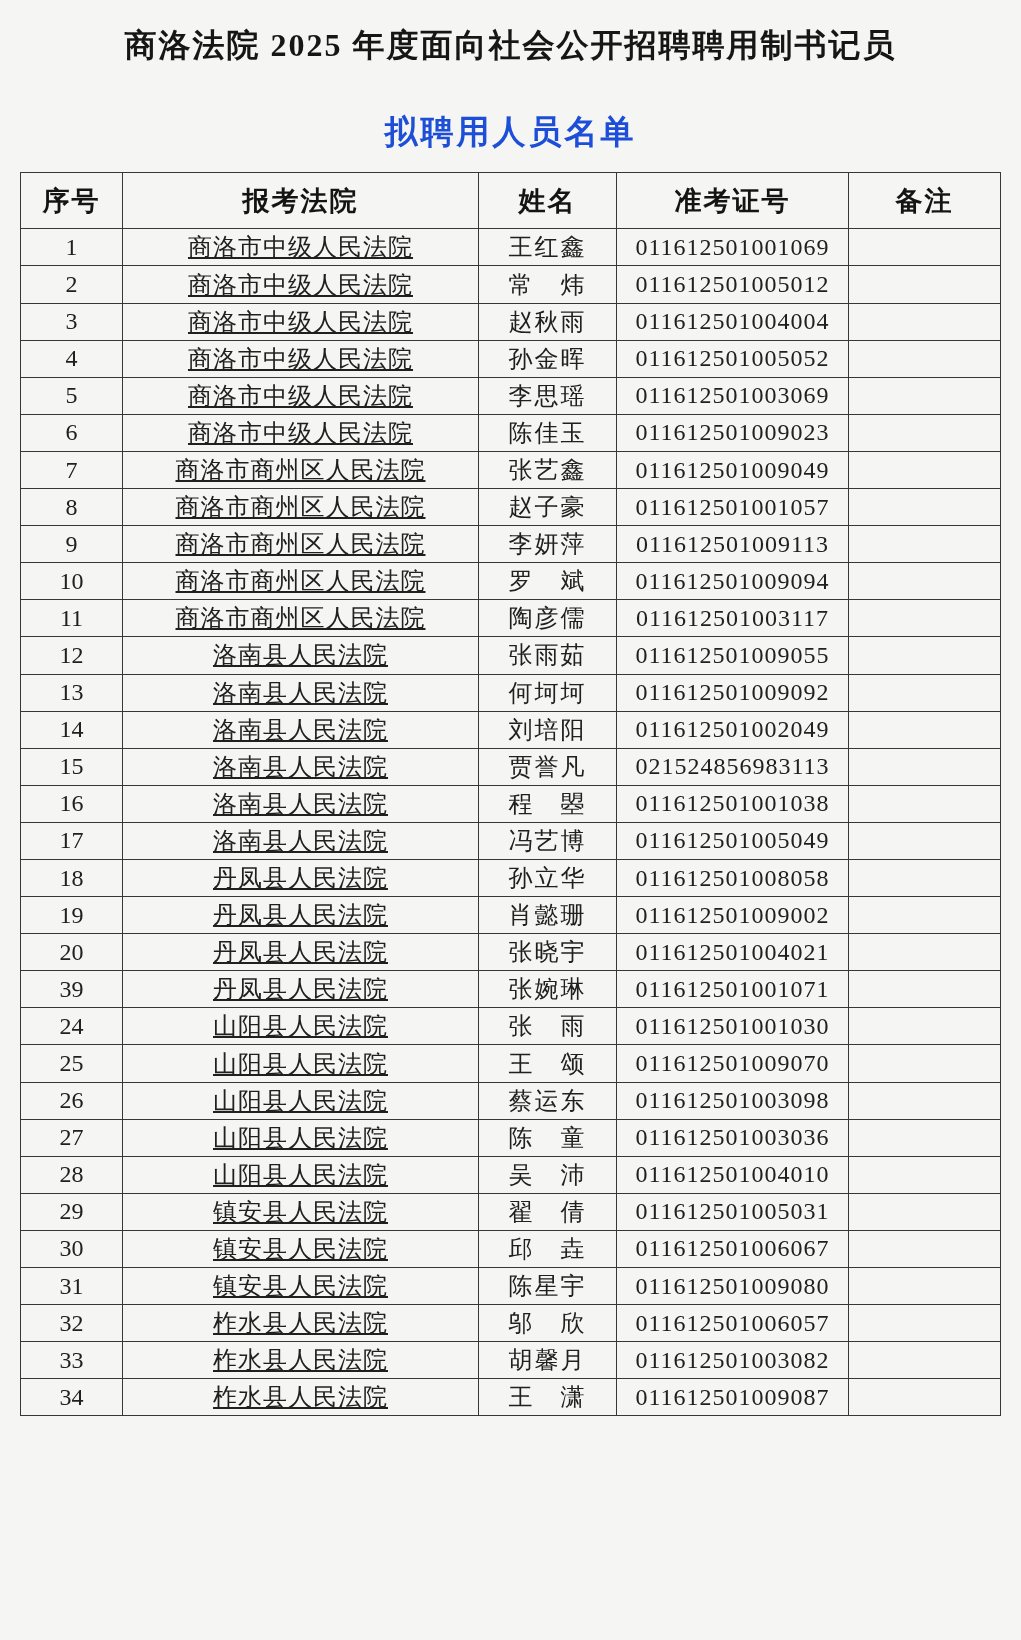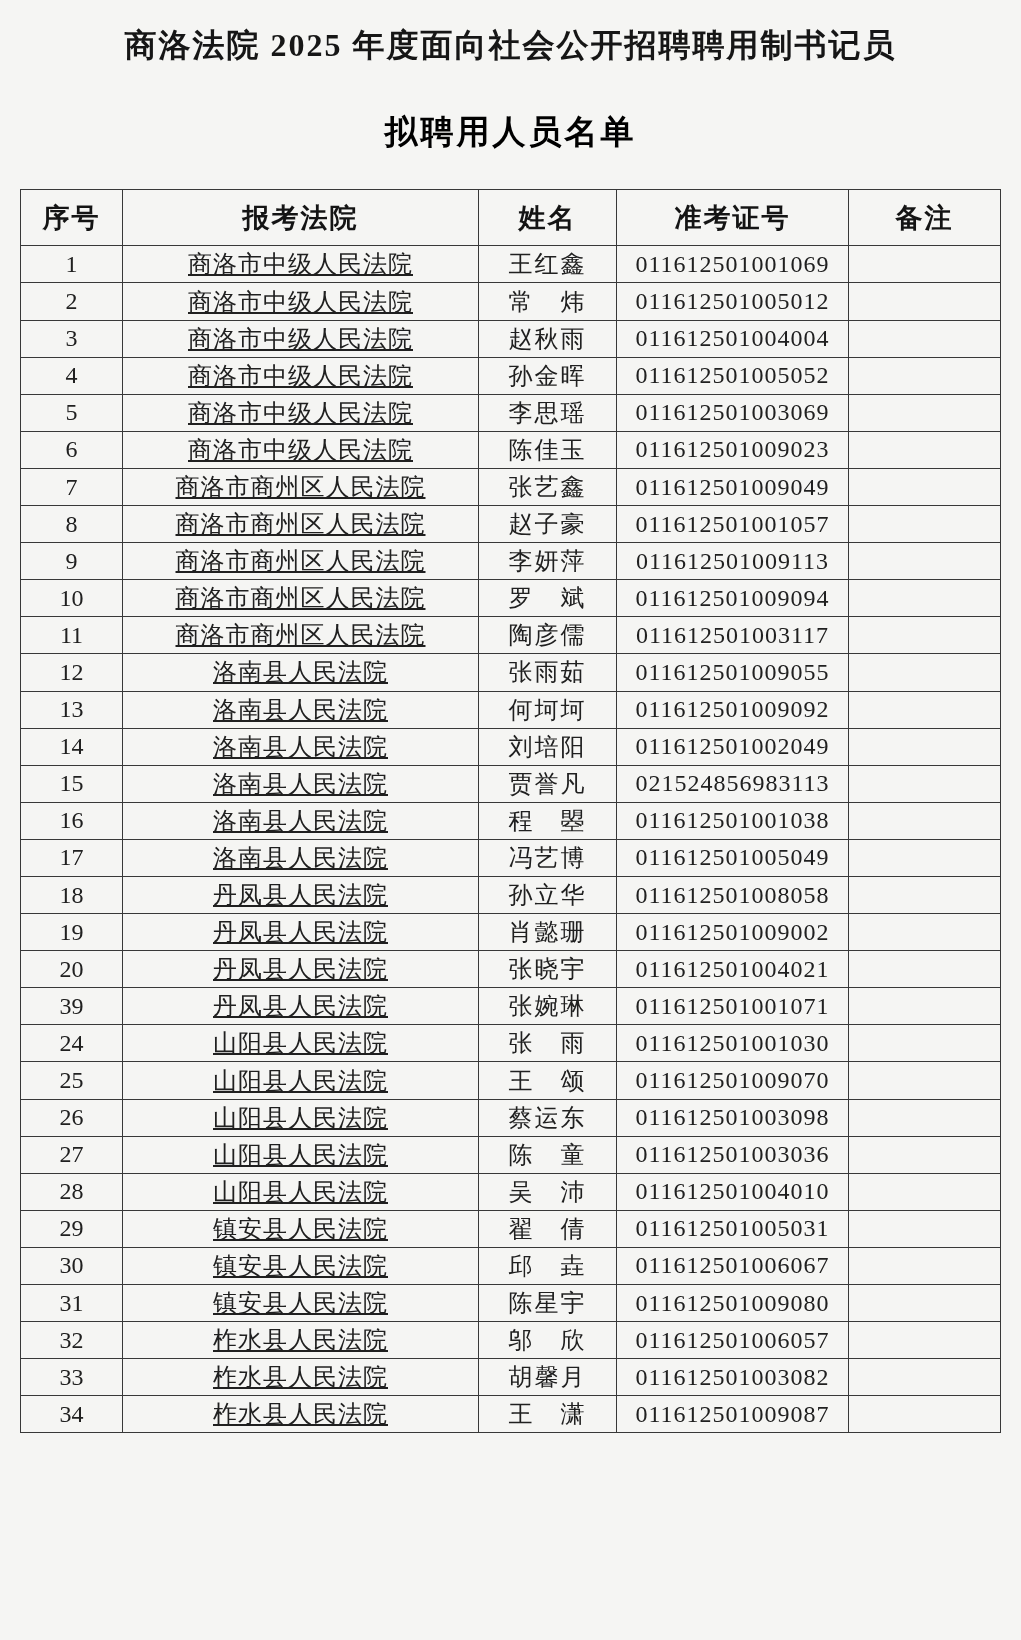--- a/index.html
+++ b/index.html
@@ -26,27 +26,27 @@
     margin: 0 30px;
     line-height: 1.2;
     color: #161616;
   }
   .subtitle {
     text-align: center;
     font-size: 33px;
     font-weight: 600;
     letter-spacing: 3px;
     margin: 46px 0 0 0;
-    color: #000000;
+    color: #1d4ed8;
   }
   table.roster {
     border-collapse: collapse;
     table-layout: fixed;
     width: 980px;
-    margin: 34px auto 0 auto;
+    margin: 17px auto 0 auto;
     background: transparent;
   }
   table.roster col.c-no     { width: 102px; }
   table.roster col.c-court  { width: 356px; }
   table.roster col.c-name   { width: 138px; }
   table.roster col.c-id     { width: 232px; }
   table.roster col.c-remark { width: 152px; }
   table.roster th, table.roster td {
     border: 1.8px solid #383838;
     text-align: center;

